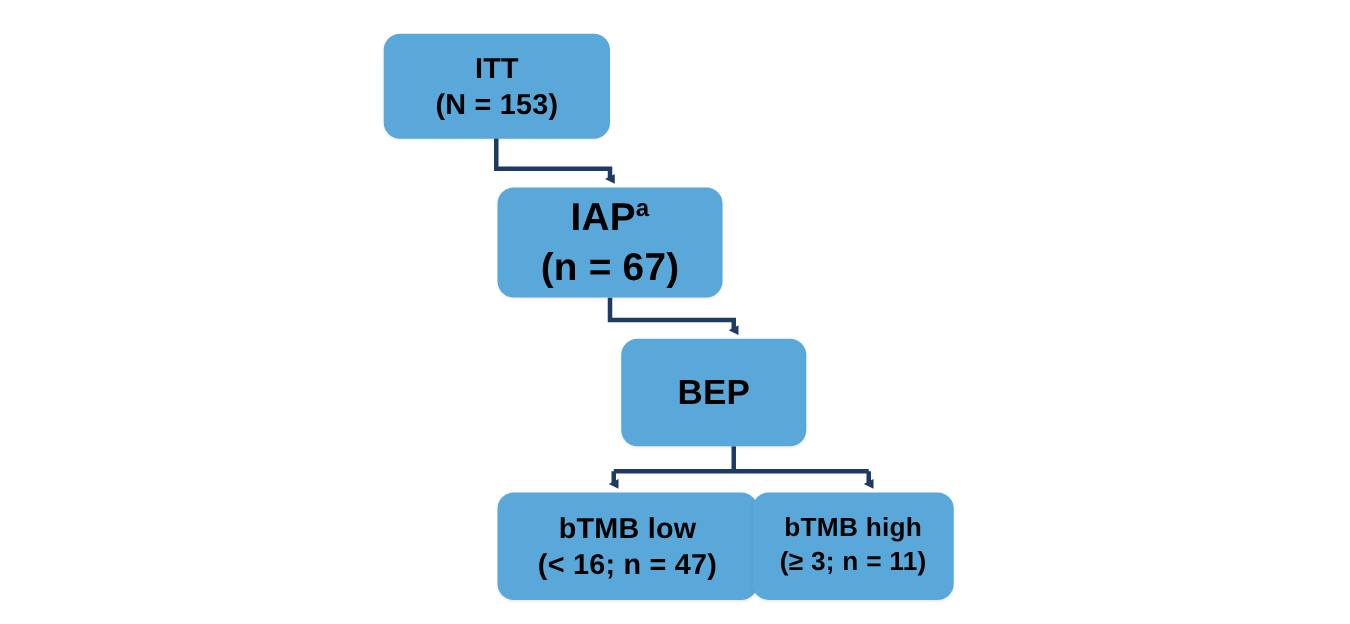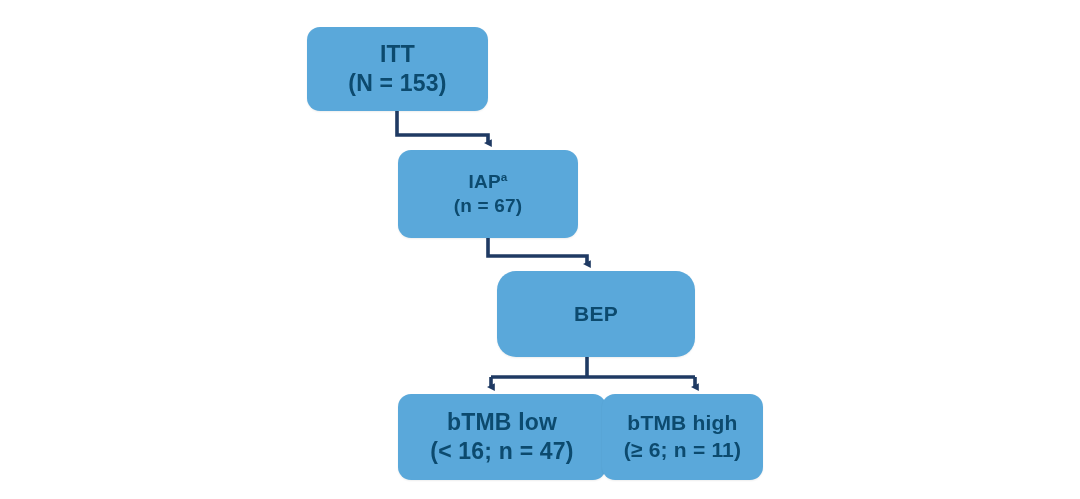--- a/index.html
+++ b/index.html
@@ -23,21 +23,21 @@
     left: 0;
     top: 0;
     width: 1080px;
     height: 499px;
   }
   .node {
     position: absolute;
     box-sizing: border-box;
     background: #5aa8da;
     border-radius: 13px;
-    color: #0c4a6e;
+    color: #000000;
     display: flex;
     flex-direction: column;
     align-items: center;
     justify-content: center;
     text-align: center;
     font-weight: bold;
     line-height: 1.28;
     letter-spacing: 0.2px;
     box-shadow: 0 1px 2px rgba(0,0,0,0.07);
     z-index: 2;
@@ -58,26 +58,25 @@
     line-height: 0;
     font-weight: bold;
   }
   
   #node-itt {
     left: 307px; top: 27px; width: 181px; height: 84px;
     font-size: 23px;
   }
   #node-iap {
     left: 398px; top: 150px; width: 180px; height: 88px;
-    font-size: 19px;
+    font-size: 31px;
   }
   #node-bep {
-    left: 497px; top: 271px; width: 198px; height: 86px;
-    font-size: 21px;
-    border-radius: 19px;
+    left: 497px; top: 271px; width: 148px; height: 86px;
+    font-size: 28px;
   }
   #node-btmb-low {
     left: 398px; top: 394px; width: 208px; height: 86px;
     font-size: 23px;
   }
   #node-btmb-high {
     left: 602px; top: 394px; width: 161px; height: 86px;
     font-size: 21px;
   }
 </style>
@@ -127,16 +126,16 @@
     <span class="line1"><span>BEP</span></span>
   </div>
 
   <div class="node" id="node-btmb-low">
     <span class="line1"><span>bTMB low</span></span>
     <span class="line2">(&lt; 16; n = 47)</span>
   </div>
 
   <div class="node" id="node-btmb-high">
     <span class="line1"><span>bTMB high</span></span>
-    <span class="line2">(≥ 6; n = 11)</span>
+    <span class="line2">(≥ 3; n = 11)</span>
   </div>
 
 </div>
 
 </body></html>

